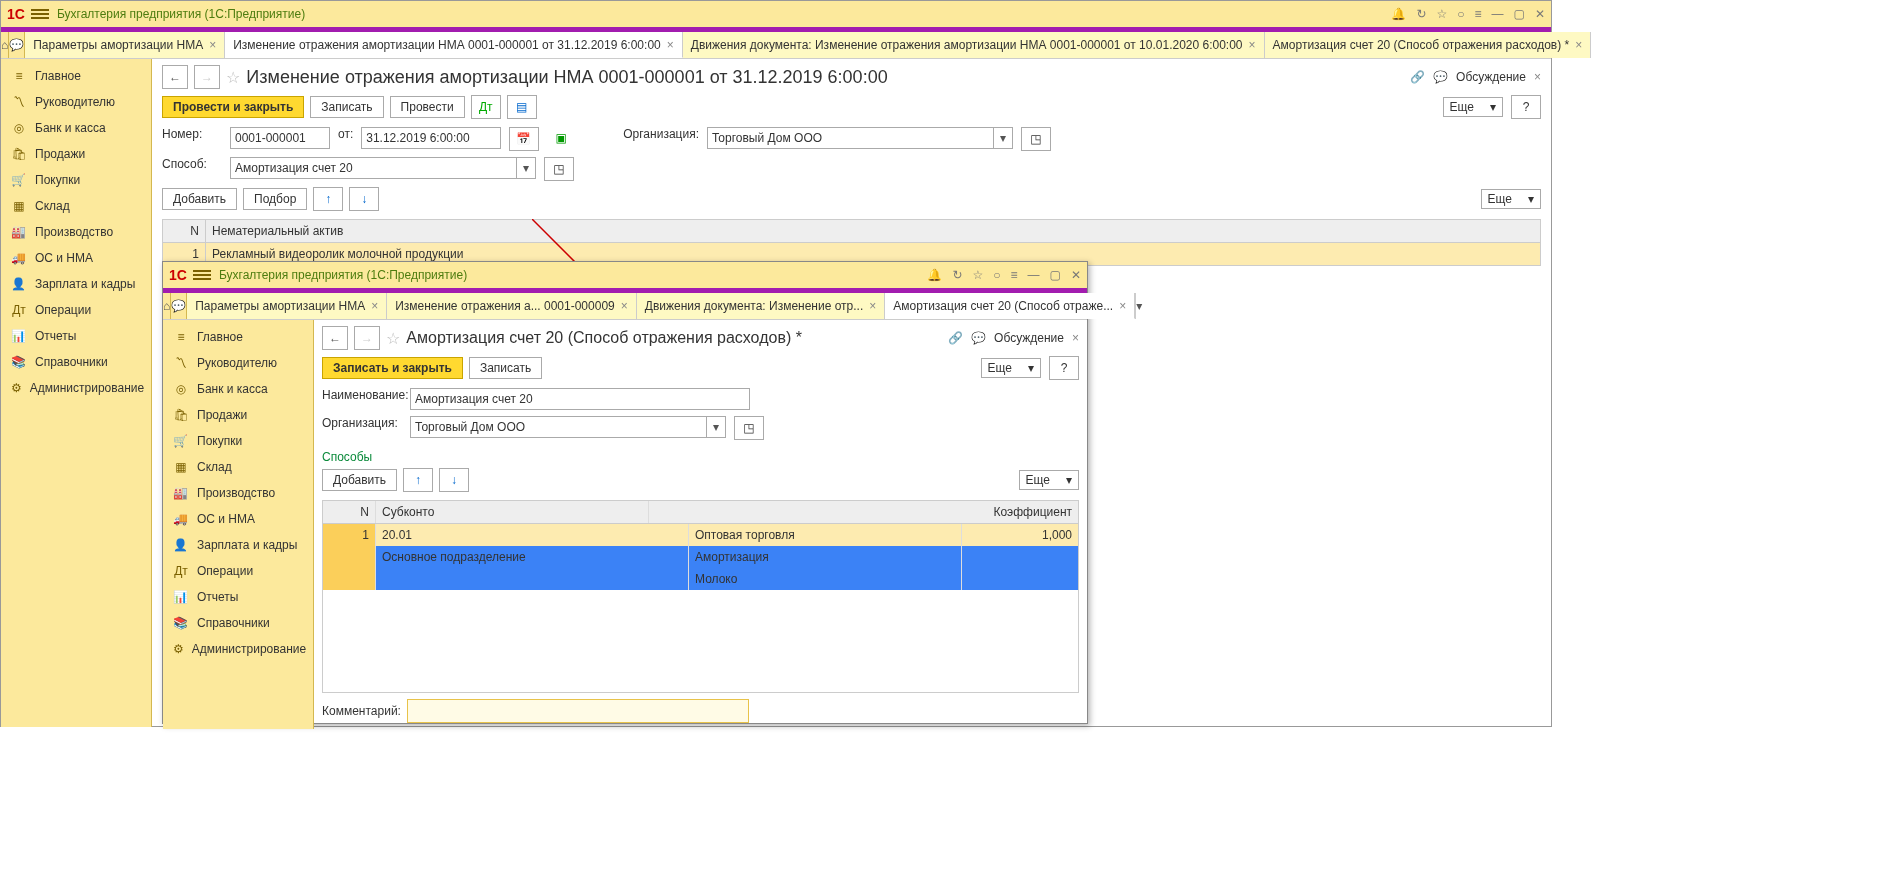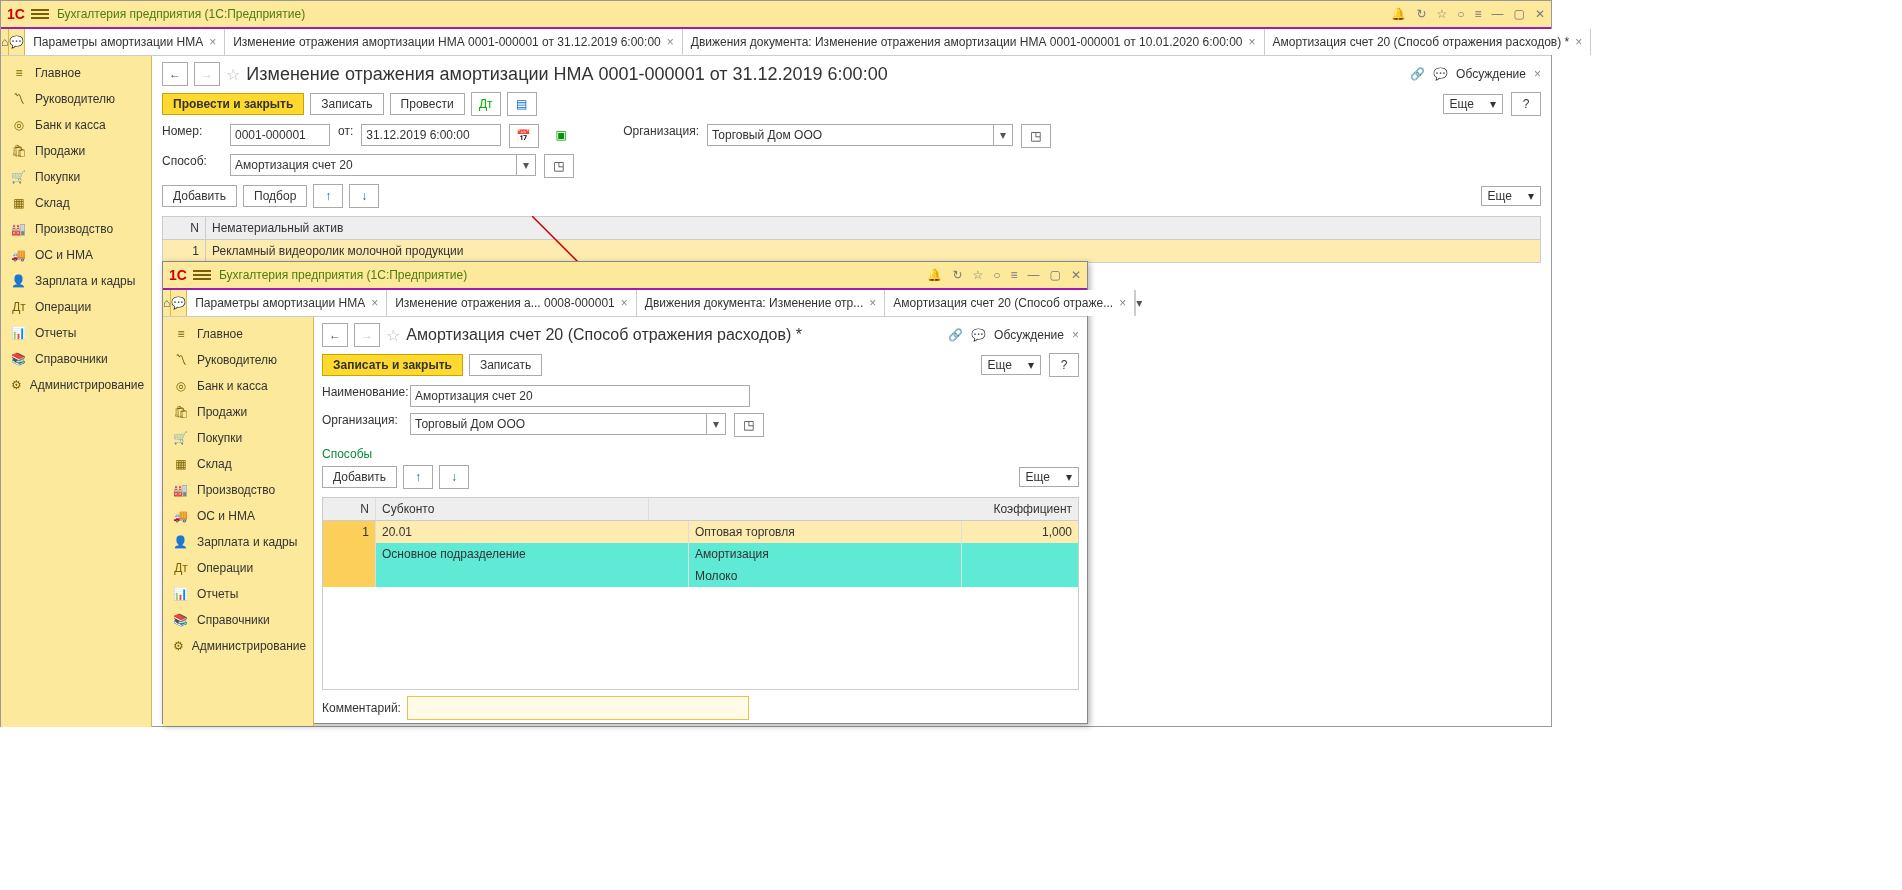--- a/index.html
+++ b/index.html
@@ -1,26 +1,26 @@
 <!DOCTYPE html>
 <html><head>
 <meta charset="utf-8">
 <style>
 html, body { margin:0; padding:0; font-family:Arial,sans-serif; font-size:12px; color:#333; background:#fff; }
 .outer-window { border:1px solid #999; width:1550px; height:725px; position:relative; }
-.titlebar { background:#fce99c; height:26px; display:flex; align-items:center; padding:0 6px; border-bottom:2px solid #a21caf; }
+.titlebar { background:#fce99c; height:26px; display:flex; align-items:center; padding:0 6px; border-bottom:5px solid #a21caf; }
 .logo { color:#c00; font-weight:bold; font-size:14px; margin-right:6px; font-family:sans-serif; }
 .hamburger { width:18px; display:inline-block; }
 .hamburger span { display:block; height:2px; background:#7a6000; margin:2px 0; }
 .title-text { margin-left:8px; color:#4d7c0f; }
 .titlebar-right { margin-left:auto; display:flex; gap:10px; align-items:center; color:#777; }
 .titlebar-right span { cursor:default; }
 .tabs-row { background:#fce99c; height:26px; display:flex; align-items:stretch; border-bottom:1px solid #ccc; }
 .tab-home, .tab-chat { width:26px; display:flex; align-items:center; justify-content:center; border-right:1px solid #d4b850; color:#555; }
-.tab { display:flex; align-items:center; padding:0 8px; border-right:1px solid #ccc; background:#ffffff; white-space:nowrap; }
+.tab { display:flex; align-items:center; padding:0 8px; border-right:1px solid #ccc; background:#fef9c3; white-space:nowrap; }
 .tab.active { background:#fff; border-bottom:1px solid #fff; }
 .tab .close { margin-left:6px; color:#888; cursor:pointer; }
 .body-row { display:flex; height:calc(100% - 52px); }
 .sidebar { width:150px; background:#fce99c; border-right:1px solid #d4b850; padding-top:4px; flex-shrink:0; }
 .sidebar-item { display:flex; align-items:center; gap:8px; padding:6px 10px; color:#333; cursor:pointer; }
 .sidebar-item .icn { width:16px; text-align:center; color:#7a6000; }
 .content { flex:1; padding:6px 10px; overflow:hidden; position:relative; }
 .doc-header { display:flex; align-items:center; gap:6px; margin-bottom:6px; }
 .nav-btn { border:1px solid #aaa; background:#fff; width:24px; height:22px; display:flex; align-items:center; justify-content:center; color:#555; }
 .star { color:#bbb; font-size:16px; }
@@ -47,21 +47,21 @@
 .inner-content { flex:1; padding:6px 8px; display:flex; flex-direction:column; }
 .section-title { color:#0a8a3a; margin:4px 0; }
 .ways-table { border:1px solid #ccc; flex:1; min-height:100px; }
 .ways-header { background:#eee; display:flex; border-bottom:1px solid #ccc; }
 .wcol-n { width:40px; text-align:right; padding:4px 6px; border-right:1px solid #ddd; }
 .wcol-a { width:300px; padding:4px 6px; border-right:1px solid #ddd; }
 .wcol-b { width:260px; padding:4px 6px; border-right:1px solid #ddd; }
 .wcol-c { flex:1; padding:4px 6px; text-align:right; }
 .wrow { display:flex; }
 .wrow.sel .wcol-n { background:#fbcf5a; }
-.wrow .wcol-a, .wrow .wcol-b, .wrow .wcol-c { background:#5eead4; }
+.wrow .wcol-a, .wrow .wcol-b, .wrow .wcol-c { background:#3b82f6; }
 .wrow.top .wcol-a, .wrow.top .wcol-b, .wrow.top .wcol-c { background:#fdebb0; }
 .comment-row { display:flex; align-items:center; gap:6px; margin-top:auto; padding-top:6px; }
 .comment-input { border:1px solid #e8c34a; height:22px; flex:0 0 340px; background:#fffbe6; }
 .arrow-svg { position:absolute; left:380px; top:160px; width:120px; height:120px; pointer-events:none; }
 .more-btn { border:1px solid #aaa; padding:2px 6px; display:flex; align-items:center; gap:16px; }
 .tab-dropdown { width:22px; display:flex; align-items:center; justify-content:center; border-left:1px solid #ccc; color:#555; }
 </style>
 </head>
 <body>
 
@@ -279,21 +279,21 @@
   </div>
 
   <div class="tabs-row">
     <div class="tab-home">⌂</div>
     <div class="tab-chat">💬</div>
     <div class="tab">
         <span>Параметры амортизации НМА</span>
         <span class="close">×</span>
       </div>
     <div class="tab">
-        <span>Изменение отражения а... 0008-000001</span>
+        <span>Изменение отражения а... 0001-000009</span>
         <span class="close">×</span>
       </div>
     <div class="tab">
         <span>Движения документа: Изменение отр...</span>
         <span class="close">×</span>
       </div>
     <div class="tab active">
         <span>Амортизация счет 20 (Способ отраже...</span>
         <span class="close">×</span>
       </div>

